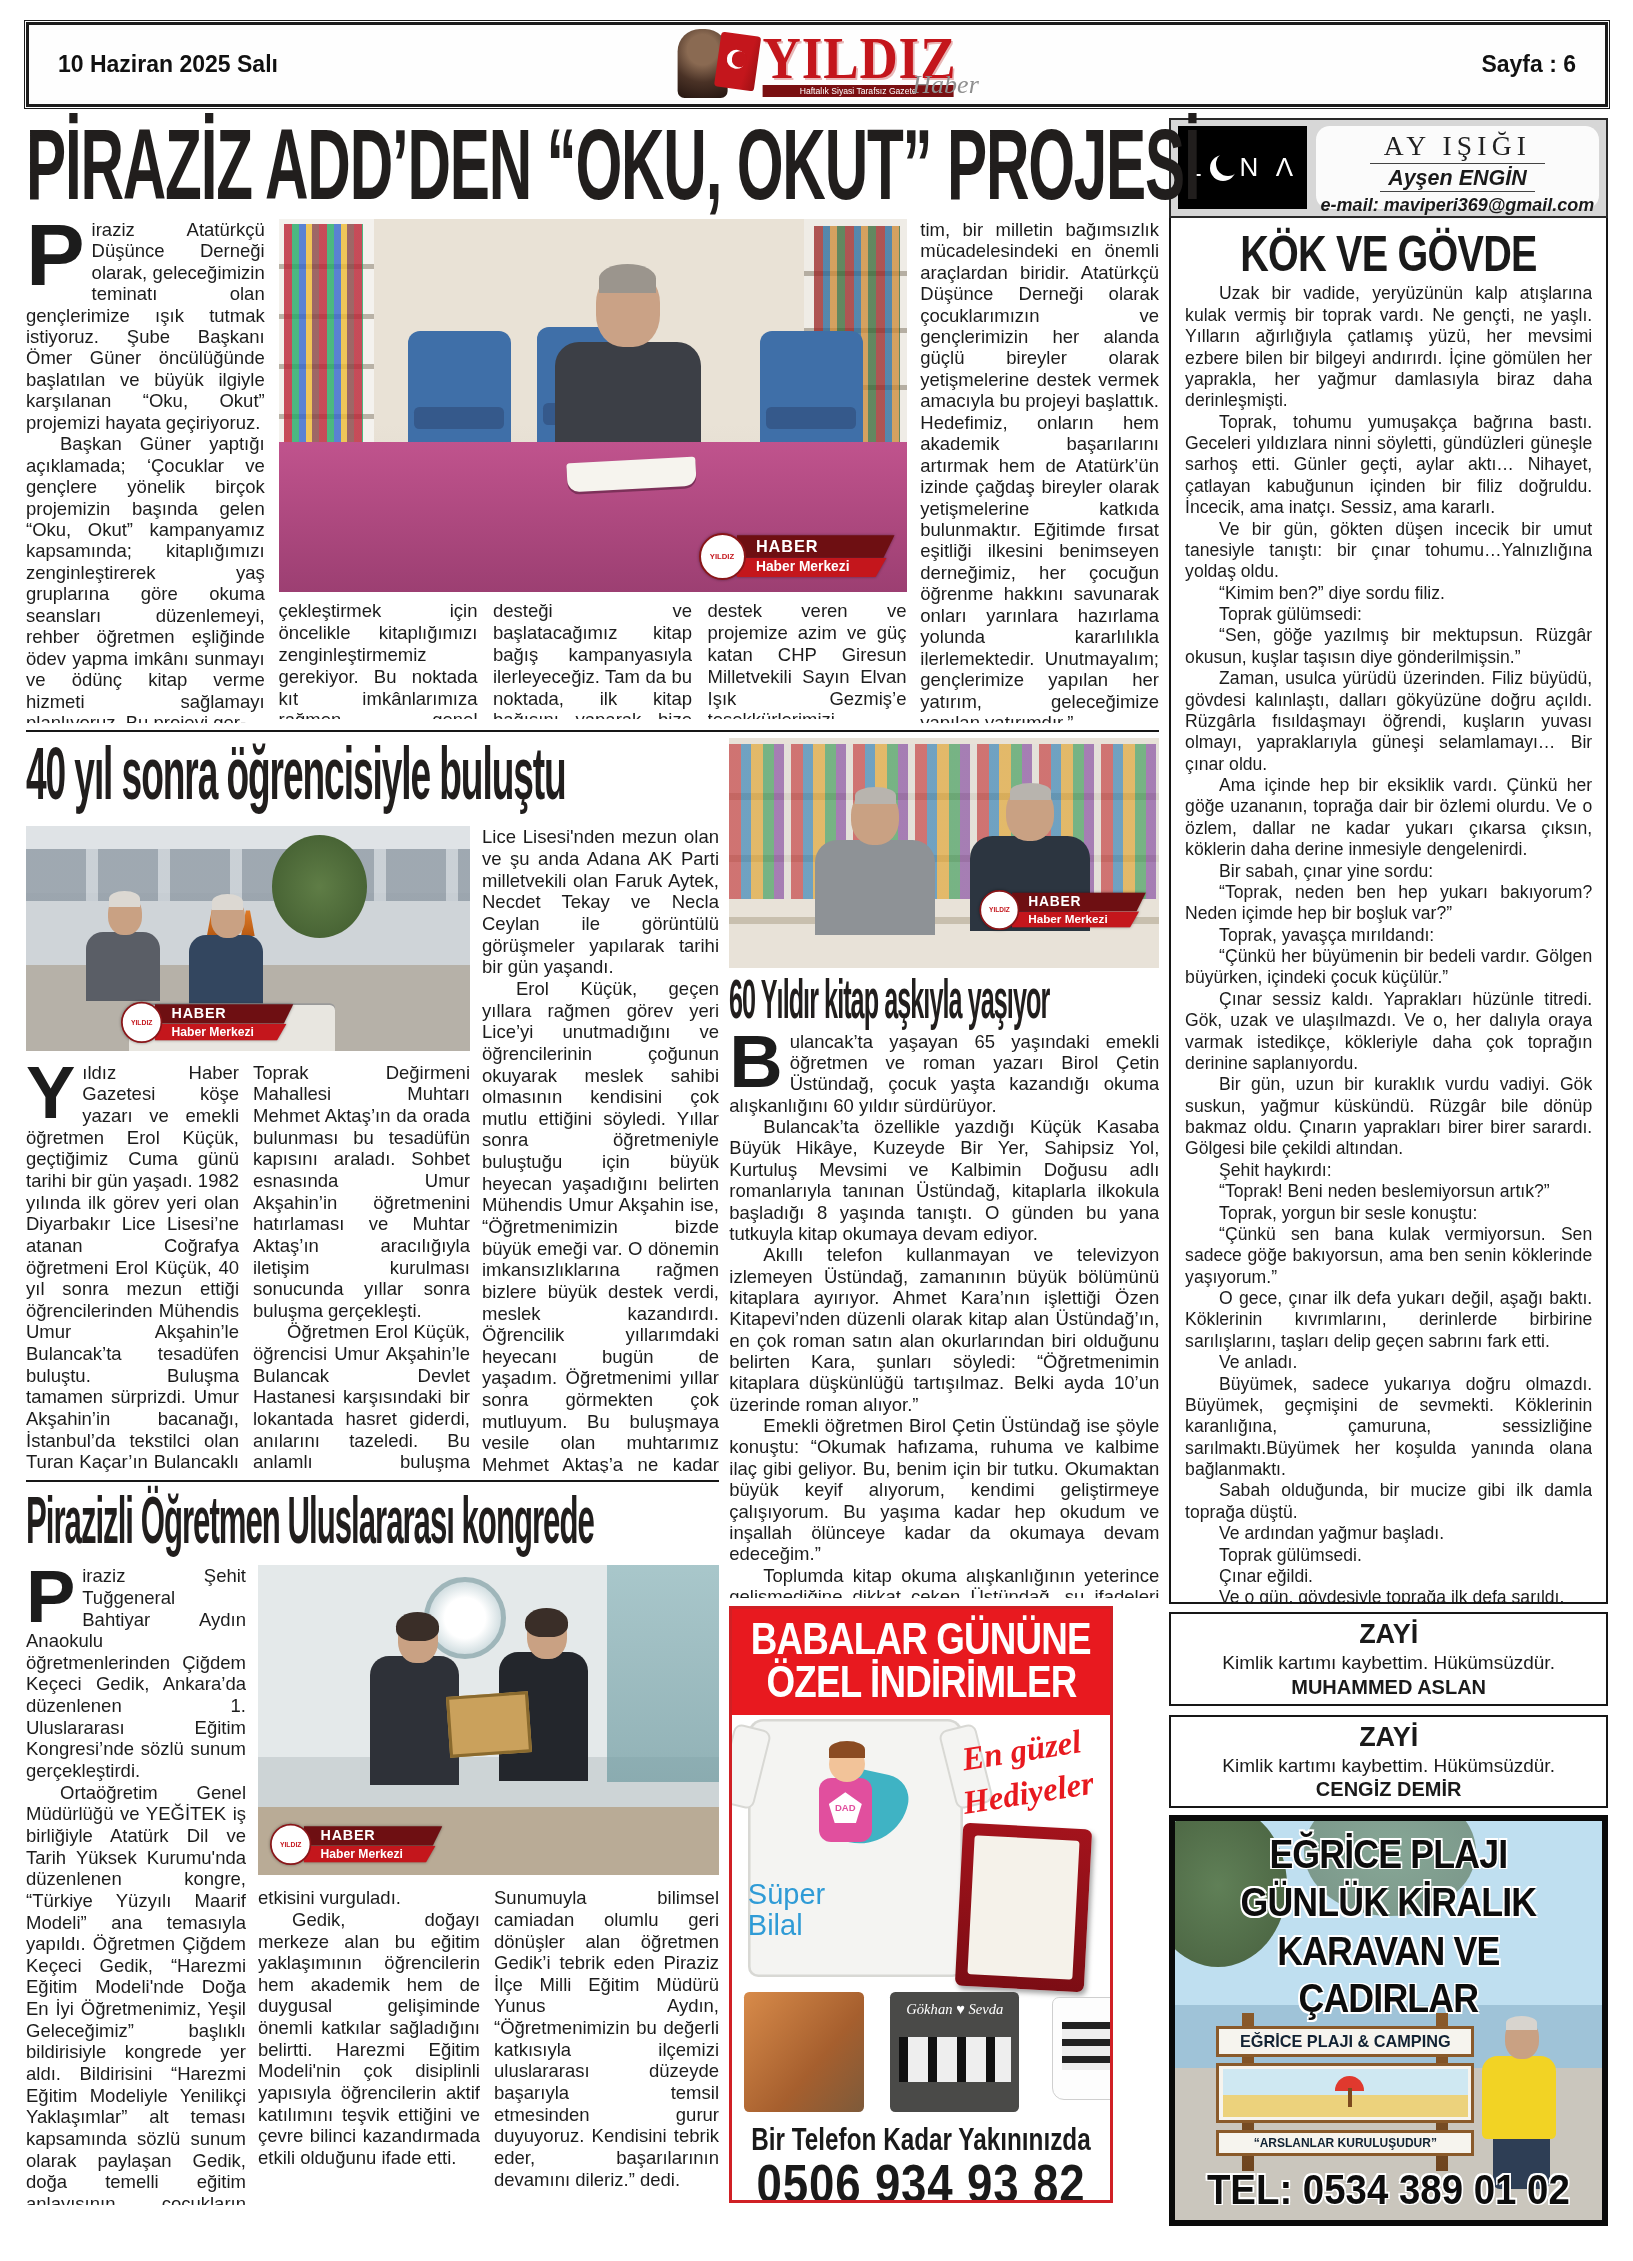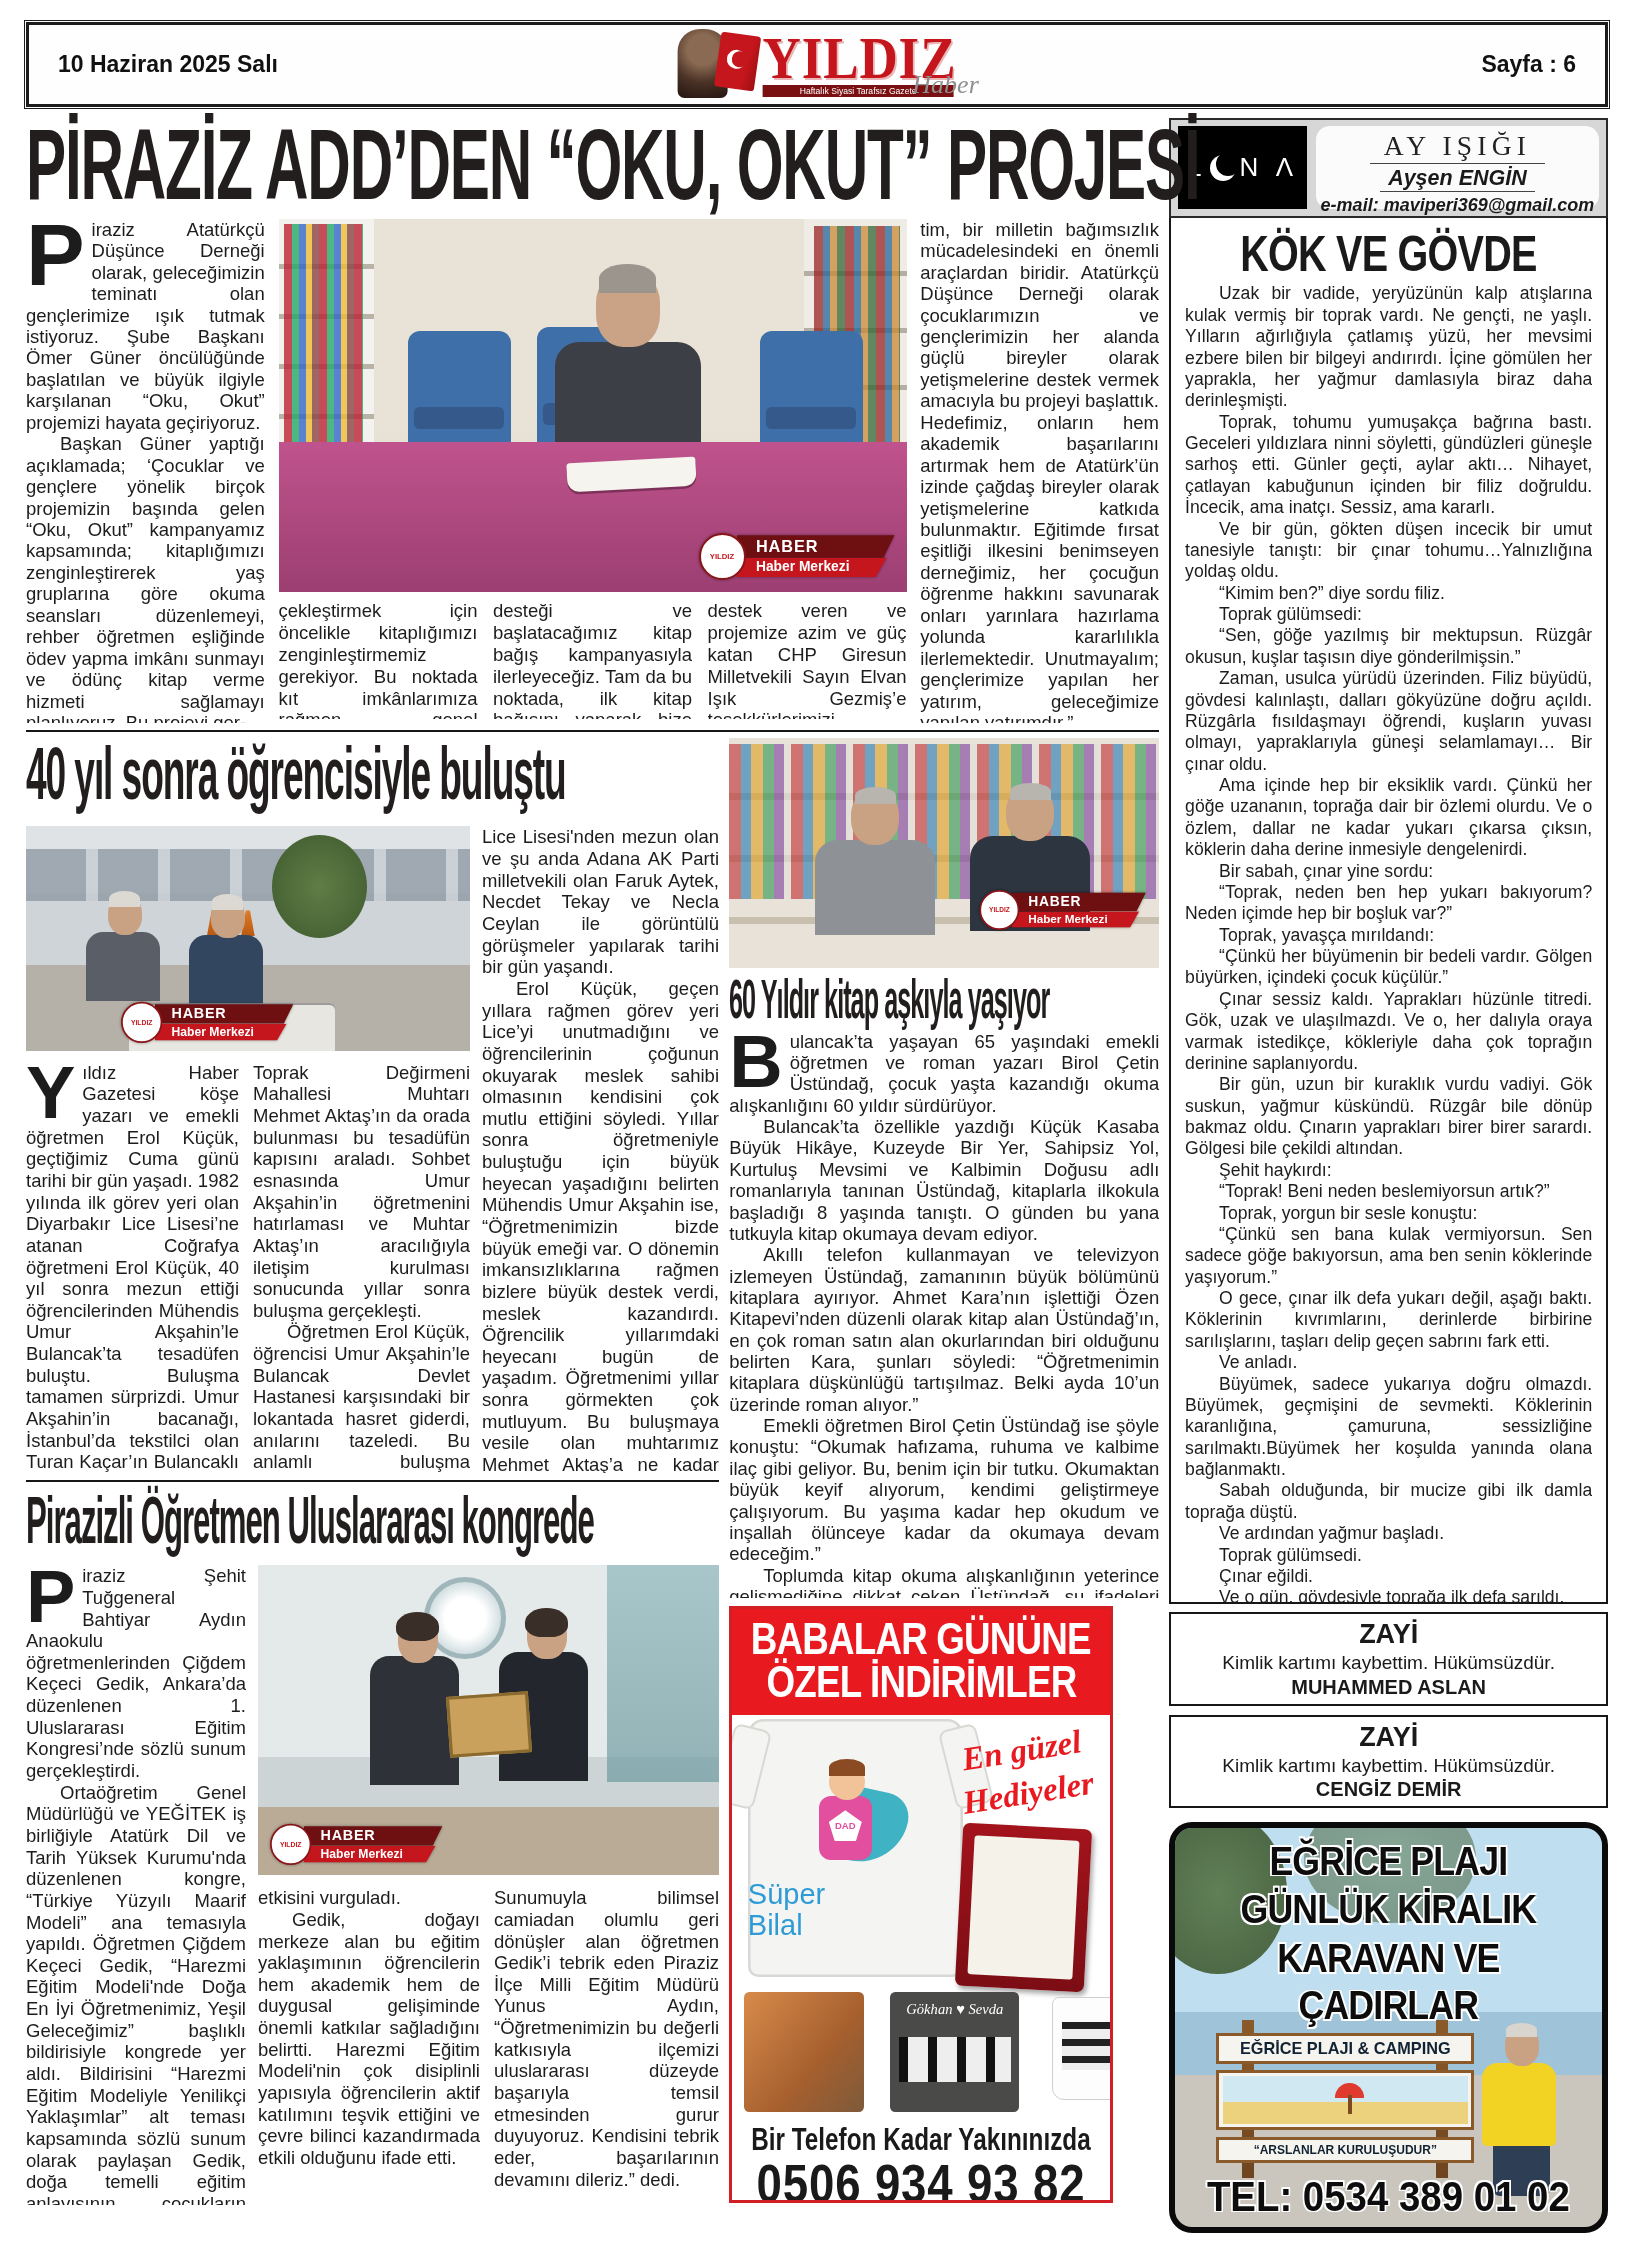--- a/index.html
+++ b/index.html
@@ -102,21 +102,21 @@
   .zayi .t{font-weight:bold;font-size:27px;}
   .zayi .b{font-size:19px;margin-top:1.7px;}
   .zayi .n{font-weight:bold;font-size:20px;margin-top:1.7px;}
   
   .bab{border:3.4px solid #d02025;width:384px;height:597px;box-sizing:border-box;position:relative;background:#fff;overflow:hidden;}
   .babhdr{background:#e8191f;color:#fff;text-align:center;padding:8.6px 0 10.3px;}
   .babhdr div{font-weight:bold;font-size:40px;letter-spacing:-0.9px;display:inline-block;transform:scale(0.92,1.1);line-height:1.08;}
   .tshirt{position:absolute;left:15.5px;top:110px;width:215px;height:258px;background:#f4f4f2;border-radius:15.5px 15.5px 10.3px 10.3px;box-shadow:inset 0 0 0 2.6px #d8d8d4;}
   .tshirt:before{content:"";position:absolute;left:-22.4px;top:6.9px;width:34px;height:77px;background:#f4f4f2;border:2.6px solid #d8d8d4;border-radius:8.6px;transform:rotate(14deg);}
   .tshirt:after{content:"";position:absolute;right:-22.4px;top:6.9px;width:34px;height:77px;background:#f4f4f2;border:2.6px solid #d8d8d4;border-radius:8.6px;transform:rotate(-14deg);}
-  .hero{position:absolute;left:52px;top:43px;width:103px;height:112px;}
+  .hero{position:absolute;left:52px;top:25px;width:103px;height:112px;}
   .herocape{position:absolute;left:46px;top:29px;width:60px;height:74px;background:#3fb3c4;border-radius:0 26px 52px 8.6px;transform:rotate(12deg);}
   .herobody{position:absolute;left:19px;top:34px;width:53px;height:64px;background:#e14f9e;border-radius:12px;}
   .herohead{position:absolute;left:29px;top:1.7px;width:36px;height:36px;border-radius:50%;background:#f2c399;}
   .herohair{position:absolute;left:29px;top:-3.4px;width:36px;height:17px;border-radius:50% 50% 0 0;background:#8a4b22;}
   .herologo{position:absolute;left:29px;top:48px;width:33px;height:31px;background:#fff;clip-path:polygon(50% 0,100% 38%,82% 100%,18% 100%,0 38%);color:#e14f9e;font-size:9.5px;font-weight:bold;text-align:center;line-height:31px;}
   .supbaba{position:absolute;left:0;right:0;top:160px;color:#2f9bd6;font-size:29px;line-height:1.05;}
   .script{position:absolute;right:19px;top:120px;color:#e8191f;font-family:"Liberation Serif",serif;font-style:italic;font-weight:bold;font-size:33px;transform:rotate(-9deg);text-align:center;line-height:1.3;}
   .plaque{position:absolute;right:22.4px;top:217px;width:129px;height:163px;background:linear-gradient(#a3131c,#7c0d14);border-radius:6.9px;transform:rotate(3deg);box-shadow:2.6px 3.4px 5.2px rgba(0,0,0,.35);}
   .plaque:after{content:"";position:absolute;inset:12px;background:#f5f2ea;border-radius:3.4px;}
   .prods{position:absolute;left:12px;top:383px;width:404px;display:flex;justify-content:space-between;}
@@ -437,21 +437,21 @@
         <div class="t">ZAYİ</div>
         <div class="b">Kimlik kartımı kaybettim. Hükümsüzdür.</div>
         <div class="n">MUHAMMED ASLAN</div>
       </div>
       <div class="zayi">
         <div class="t">ZAYİ</div>
         <div class="b">Kimlik kartımı kaybettim. Hükümsüzdür.</div>
         <div class="n">CENGİZ DEMİR</div>
       </div>
 
-      <div class="egr" style="margin-top:14px;border-radius:23px;">
+      <div class="egr" style="margin-top:7px;">
         <div class="egrtree" style="left:-26px;top:-17px;width:138px;height:163px;"></div>
         <div class="egrtree" style="left:129px;top:-34px;width:172px;height:129px;opacity:.5;"></div>
         <div class="egrtitle">
           <div>EĞRİCE PLAJI</div>
           <div>GÜNLÜK KİRALIK</div>
           <div>KARAVAN VE</div>
           <div>ÇADIRLAR</div>
         </div>
         <div class="sign">
           <div class="post" style="left:26px;"></div>

